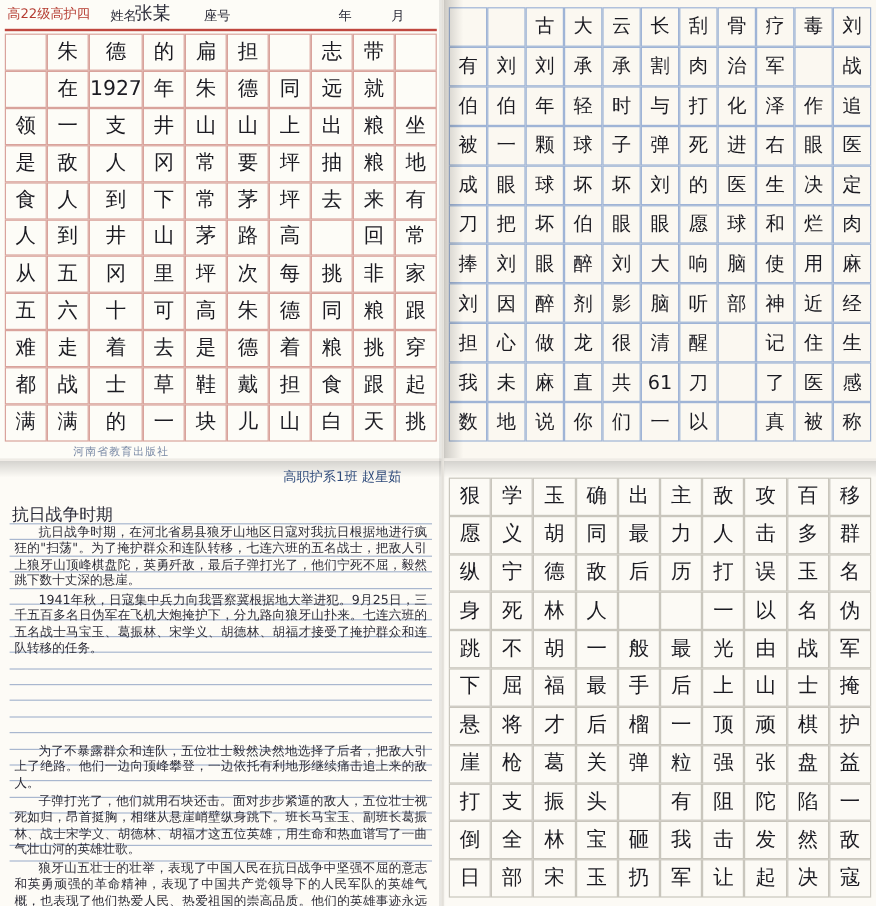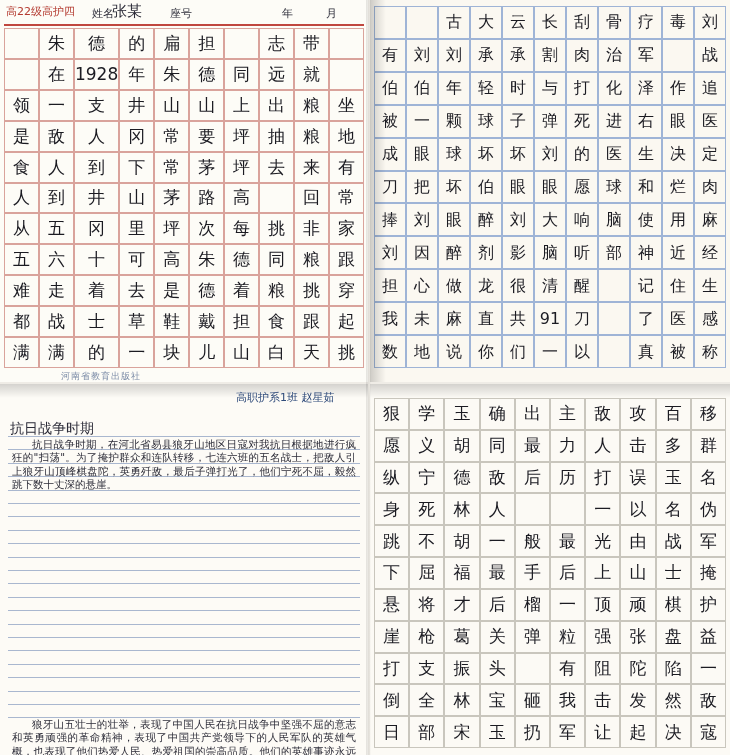--- a/index.html
+++ b/index.html
@@ -76,21 +76,21 @@
         <div class="cell red" style="font-size: 17px;">德</div>
         <div class="cell red" style="font-size: 17px;">的</div>
         <div class="cell red" style="font-size: 17px;">扁</div>
         <div class="cell red" style="font-size: 17px;">担</div>
         <div class="cell red" style="font-size: 17px;"></div>
         <div class="cell red" style="font-size: 17px;">志</div>
         <div class="cell red" style="font-size: 17px;">带</div>
         <div class="cell red" style="font-size: 17px;"></div>
         <div class="cell red" style="font-size: 17px;"></div>
         <div class="cell red" style="font-size: 17px;">在</div>
-        <div class="cell red" style="font-size: 17px;">1928</div>
+        <div class="cell red" style="font-size: 17px;">1927</div>
         <div class="cell red" style="font-size: 17px;">年</div>
         <div class="cell red" style="font-size: 17px;">朱</div>
         <div class="cell red" style="font-size: 17px;">德</div>
         <div class="cell red" style="font-size: 17px;">同</div>
         <div class="cell red" style="font-size: 17px;">远</div>
         <div class="cell red" style="font-size: 17px;">就</div>
         <div class="cell red" style="font-size: 17px;"></div>
         <div class="cell red" style="font-size: 17px;">领</div>
         <div class="cell red" style="font-size: 17px;">一</div>
         <div class="cell red" style="font-size: 17px;">支</div>
@@ -284,21 +284,21 @@
         <div class="cell blue" style="font-size: 16px;">醒</div>
         <div class="cell blue" style="font-size: 16px;"></div>
         <div class="cell blue" style="font-size: 16px;">记</div>
         <div class="cell blue" style="font-size: 16px;">住</div>
         <div class="cell blue" style="font-size: 16px;">生</div>
         <div class="cell blue" style="font-size: 16px;">我</div>
         <div class="cell blue" style="font-size: 16px;">未</div>
         <div class="cell blue" style="font-size: 16px;">麻</div>
         <div class="cell blue" style="font-size: 16px;">直</div>
         <div class="cell blue" style="font-size: 16px;">共</div>
-        <div class="cell blue" style="font-size: 16px;">91</div>
+        <div class="cell blue" style="font-size: 16px;">61</div>
         <div class="cell blue" style="font-size: 16px;">刀</div>
         <div class="cell blue" style="font-size: 16px;"></div>
         <div class="cell blue" style="font-size: 16px;">了</div>
         <div class="cell blue" style="font-size: 16px;">医</div>
         <div class="cell blue" style="font-size: 16px;">感</div>
         <div class="cell blue" style="font-size: 16px;">数</div>
         <div class="cell blue" style="font-size: 16px;">地</div>
         <div class="cell blue" style="font-size: 16px;">说</div>
         <div class="cell blue" style="font-size: 16px;">你</div>
         <div class="cell blue" style="font-size: 16px;">们</div>
@@ -338,20 +338,23 @@
         <div class="ln" style="top: 201px;"></div>
         <div class="ln" style="top: 214.4px;"></div>
         <div class="ln" style="top: 227.8px;"></div>
         <div class="ln" style="top: 241.2px;"></div>
         <div class="ln" style="top: 254.6px;"></div>
         <div class="ln" style="top: 268px;"></div>
         <div class="ln" style="top: 281.4px;"></div>
       </div>
 
     <p style="left:12px;top:54px;width:344px;text-indent:20px;">抗日战争时期，在河北省易县狼牙山地区日寇对我抗日根据地进行疯狂的"扫荡"。为了掩护群众和连队转移，七连六班的五名战士，把敌人引上狼牙山顶峰棋盘陀，英勇歼敌，最后子弹打光了，他们宁死不屈，毅然跳下数十丈深的悬崖。</p>
+    <p style="left:12px;top:110px;width:344px;text-indent:20px;">1941年秋，日寇集中兵力向我晋察冀根据地大举进犯。9月25日，三千五百多名日伪军在飞机大炮掩护下，分九路向狼牙山扑来。七连六班的五名战士马宝玉、葛振林、宋学义、胡德林、胡福才接受了掩护群众和连队转移的任务。</p>
+    <p style="left:12px;top:236px;width:344px;text-indent:20px;">为了不暴露群众和连队，五位壮士毅然决然地选择了后者，把敌人引上了绝路。他们一边向顶峰攀登，一边依托有利地形继续痛击追上来的敌人。</p>
+    <p style="left:12px;top:278px;width:344px;text-indent:20px;">子弹打光了，他们就用石块还击。面对步步紧逼的敌人，五位壮士视死如归，昂首挺胸，相继从悬崖峭壁纵身跳下。班长马宝玉、副班长葛振林、战士宋学义、胡德林、胡福才这五位英雄，用生命和热血谱写了一曲气壮山河的英雄壮歌。</p>
     <p style="left:12px;top:334px;width:344px;text-indent:20px;">狼牙山五壮士的壮举，表现了中国人民在抗日战争中坚强不屈的意志和英勇顽强的革命精神，表现了中国共产党领导下的人民军队的英雄气概，也表现了他们热爱人民、热爱祖国的崇高品质。他们的英雄事迹永远激励着中国人民奋勇前进。</p>
 
     <div class="stamp" style="left:8px;top:368px;margin-top:20px;">人民教育出版社 语文作业本</div>
   </div>
 
   <div class="sheet" style="left:370px;top:384px;width:360px;height:371px;background:#fcfaf5;">
     <div class="shadowT" style="top:0;"></div>
     <div class="gridbox" id="grid-br" style="left: 4px; top: 14px; width: 352px; height: 350px; grid-template-columns: repeat(10, 1fr); grid-template-rows: repeat(11, 1fr);">
         <div class="cell grey" style="font-size: 17px;">狠</div>
         <div class="cell grey" style="font-size: 17px;">学</div>

